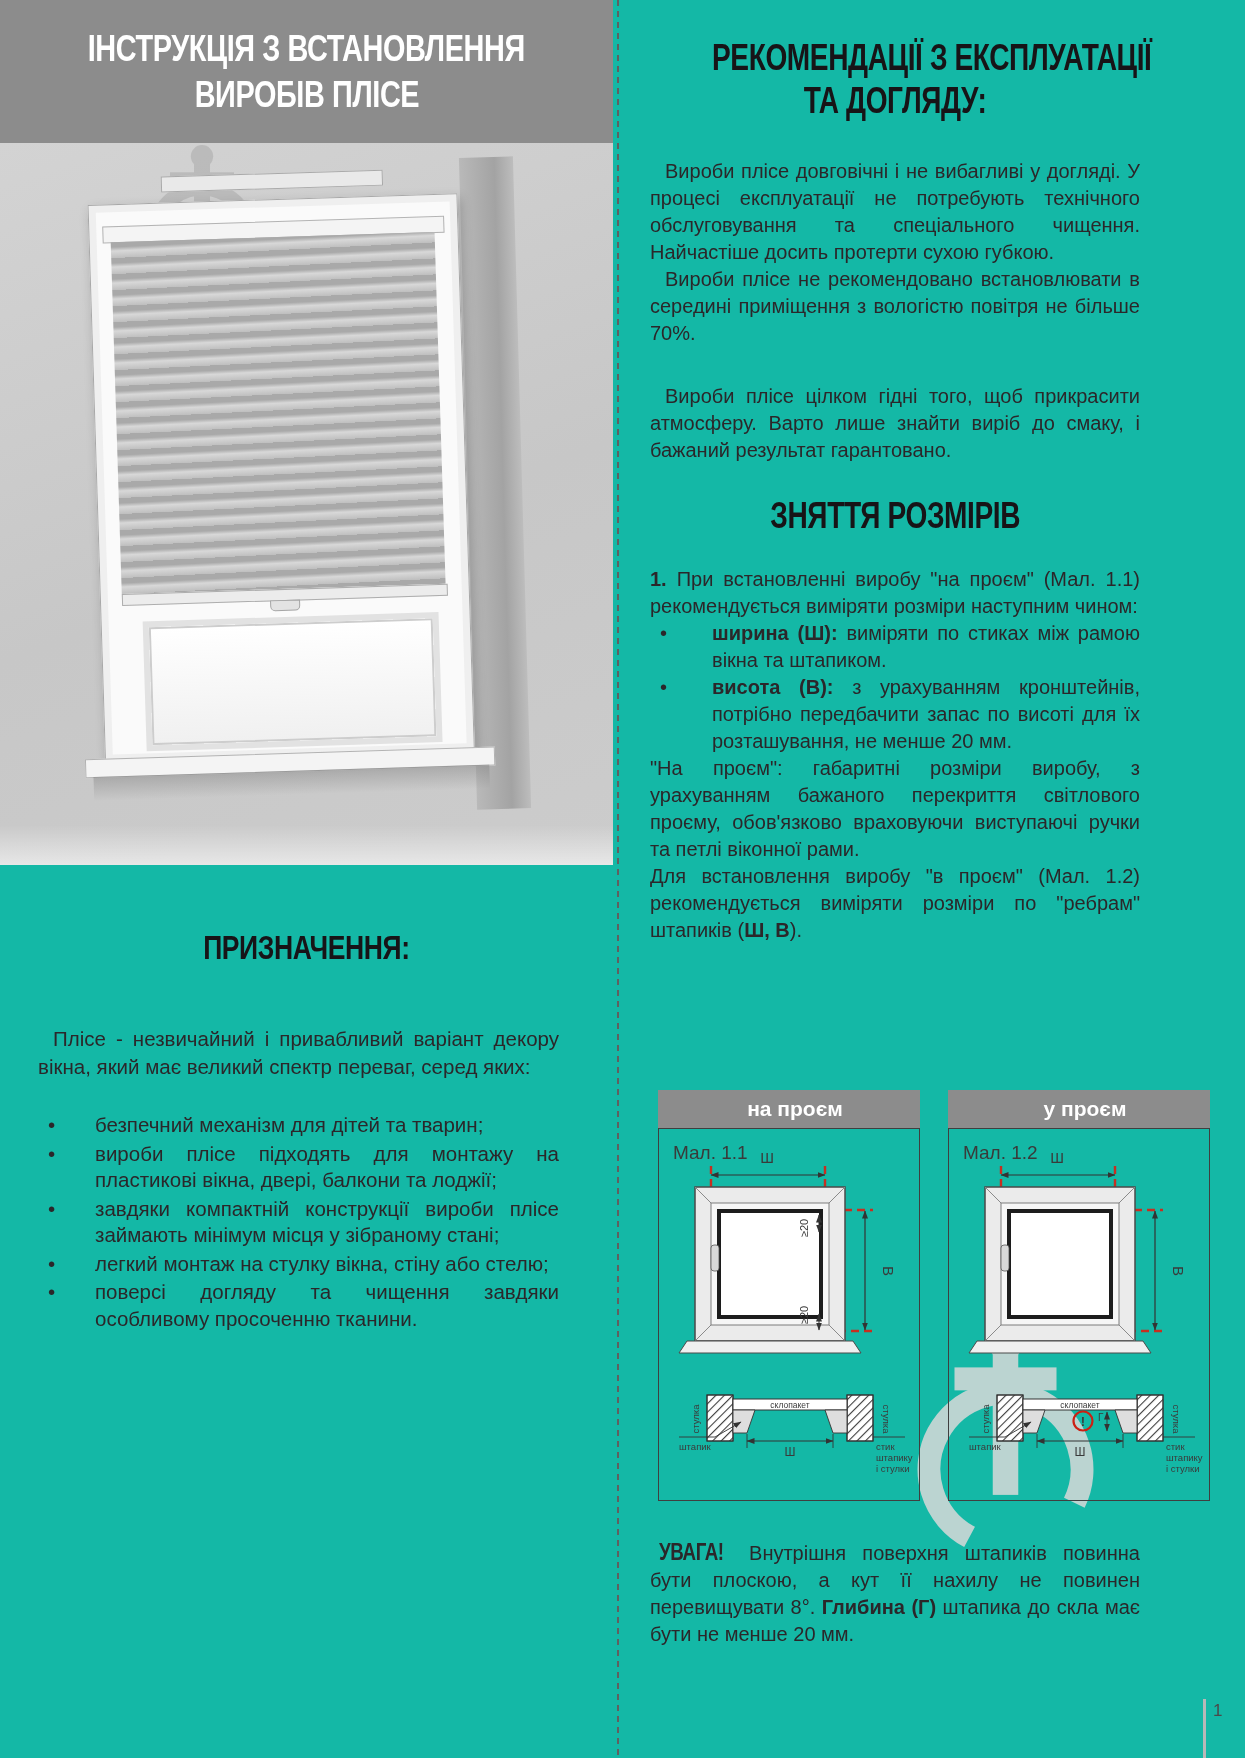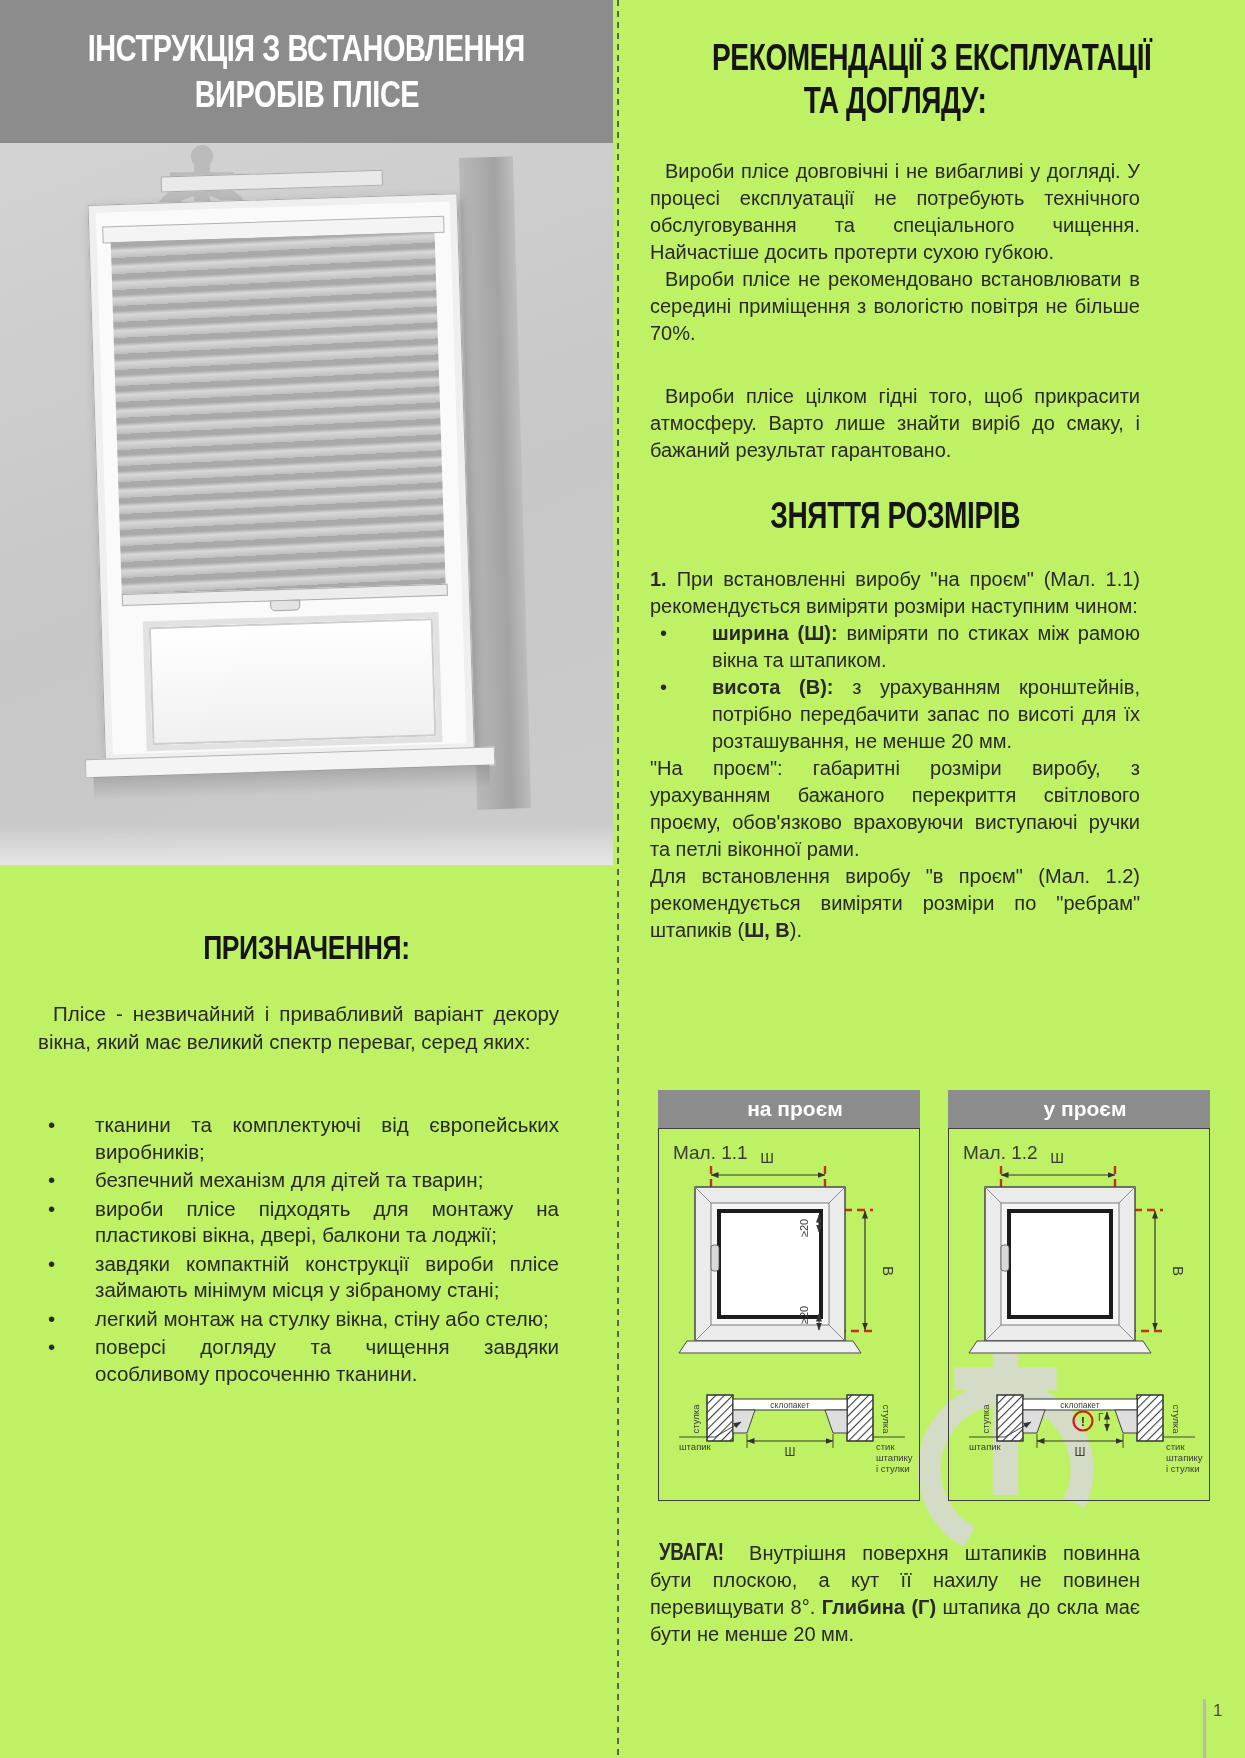--- a/index.html
+++ b/index.html
@@ -1,16 +1,16 @@
 <!DOCTYPE html>
 <html><head>
 <meta charset="utf-8">
 <style>
   html,body{margin:0;padding:0;background:#ffffff;}
-  .page{position:relative;width:1245px;height:1758px;background:#bef264;overflow:hidden;
+  .page{position:relative;width:1245px;height:1758px;background:#14b8a6;overflow:hidden;
         font-family:"Liberation Sans",sans-serif;color:#2b272a;}
   
   .cond{display:inline-block;transform:scaleX(.78);transform-origin:50% 50%;letter-spacing:-.5px;white-space:nowrap;font-weight:700;}
 
   
   .title-box{position:absolute;left:0;top:0;width:613px;height:143px;background:#8c8c8c;
              display:flex;flex-direction:column;justify-content:center;text-align:center;}
   .title-box .tl{font-size:37px;line-height:46px;color:#ffffff;}
   .photo{position:absolute;left:0;top:143px;width:613px;height:722px;
          background:linear-gradient(160deg,#d3d3d3 0%,#c7c7c7 55%,#cccccc 100%);overflow:hidden;}
@@ -26,21 +26,21 @@
   .w-blind{position:absolute;left:22px;top:72px;width:324px;height:352px;
            background:repeating-linear-gradient(179deg,#a9a9a9 0px,#a9a9a9 5px,#d8d8d8 9px,#bfbfbf 16px);}
   .w-botrail{position:absolute;left:22px;top:424px;width:324px;height:10px;background:#ececec;border:1px solid #adadad;}
   .w-tab{position:absolute;left:170px;top:435px;width:28px;height:9px;background:#e3e3e3;border:1px solid #a5a5a5;border-radius:0 0 5px 5px;}
   .w-glass{position:absolute;left:42px;top:452px;width:284px;height:118px;
            background:linear-gradient(180deg,#ffffff,#f0f0f0);border:6px solid #e2e2e2;box-shadow:inset 0 0 0 2px #cdcdcd;}
   .w-sill{position:absolute;left:-20px;top:588px;width:408px;height:17px;background:#f4f4f4;border:1px solid #b2b2b2;}
   .w-shadow{position:absolute;left:-12px;top:606px;width:396px;height:24px;
             background:linear-gradient(180deg,rgba(110,110,110,.35),rgba(110,110,110,0));}
   .purpose-heading{position:absolute;left:0;top:928px;width:613px;text-align:center;font-size:34px;color:#171417;}
-  .purpose-intro{position:absolute;left:38px;top:1000px;width:521px;margin:0;font-size:20.5px;line-height:27.5px;
+  .purpose-intro{position:absolute;left:38px;top:1025px;width:521px;margin:0;font-size:20.5px;line-height:27.5px;
                  text-align:justify;text-indent:15px;}
   .advantages{position:absolute;left:38px;top:1112px;width:521px;margin:0;padding:0;list-style:none;
               font-size:20.5px;line-height:26.5px;text-align:justify;}
   .advantages li{position:relative;padding-left:57px;margin:0 0 2px 0;}
   .advantages li:before{content:"\2022";position:absolute;left:10px;top:0;}
 
   
   .divider{position:absolute;left:617px;top:0;width:2px;height:1758px;
            background:repeating-linear-gradient(180deg,#606060 0 6px,transparent 6px 11px);}
   .footer-line{position:absolute;left:1203px;top:1699px;width:3px;height:59px;background:#b8b8b8;}
@@ -104,21 +104,20 @@
       <div class="w-tab"></div>
       <div class="w-glass"></div>
       <div class="w-sill"></div>
       <div class="w-shadow"></div>
     </div>
   </div>
 
   <div class="purpose-heading"><span class="cond">ПРИЗНАЧЕННЯ:</span></div>
   <p class="purpose-intro">Плісе - незвичайний і привабливий варіант декору вікна, який має великий спектр переваг, серед яких:</p>
   <ul class="advantages">
-      <li><span>тканини та комплектуючі від європейських виробників;</span></li>
       <li><span>безпечний механізм для дітей та тварин;</span></li>
       <li><span>вироби плісе підходять для монтажу на пластикові вікна, двері, балкони та лоджії;</span></li>
       <li><span>завдяки компактній конструкції вироби плісе займають мінімум місця у зібраному стані;</span></li>
       <li><span>легкий монтаж на стулку вікна, стіну або стелю;</span></li>
       <li><span>поверсі догляду та чищення завдяки особливому просоченню тканини.</span></li>
     </ul>
 
   <div class="divider"></div>
 
   <div class="rcol">

